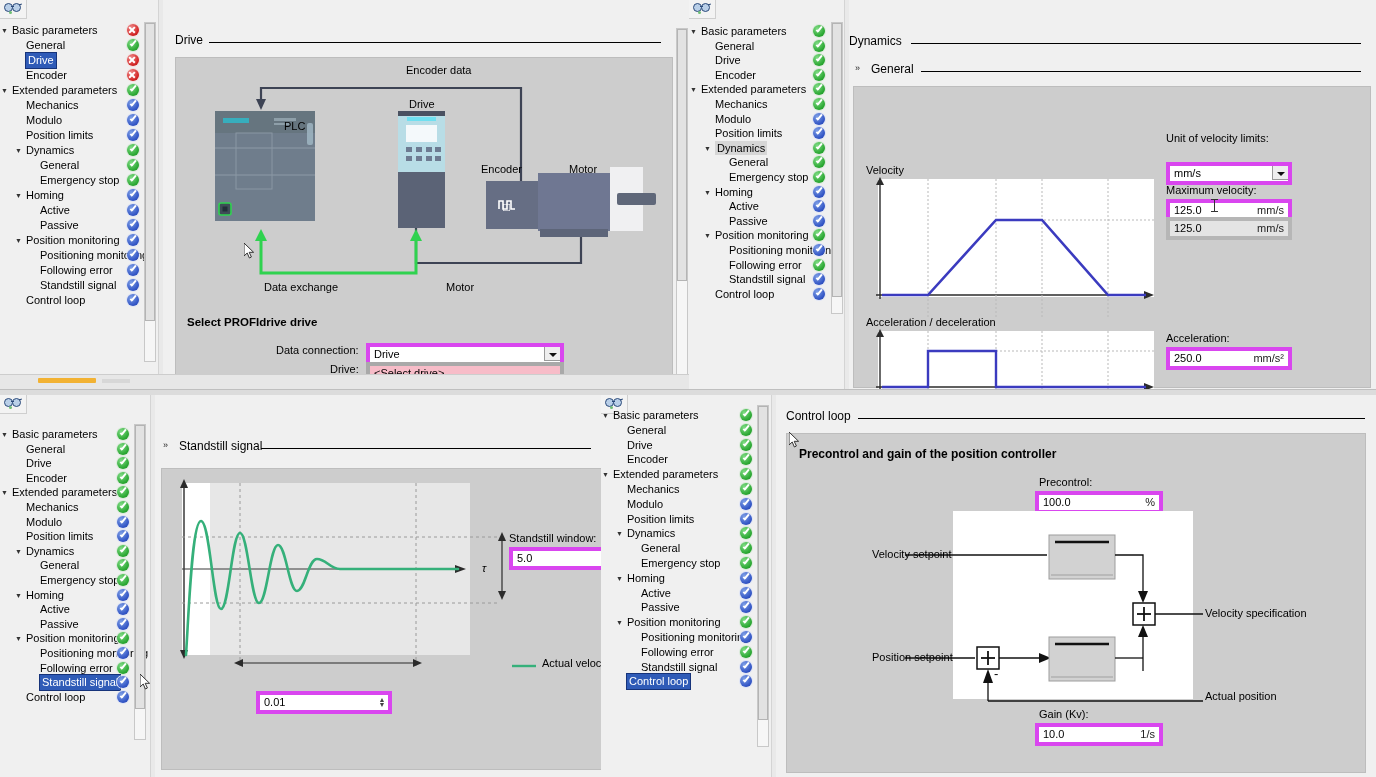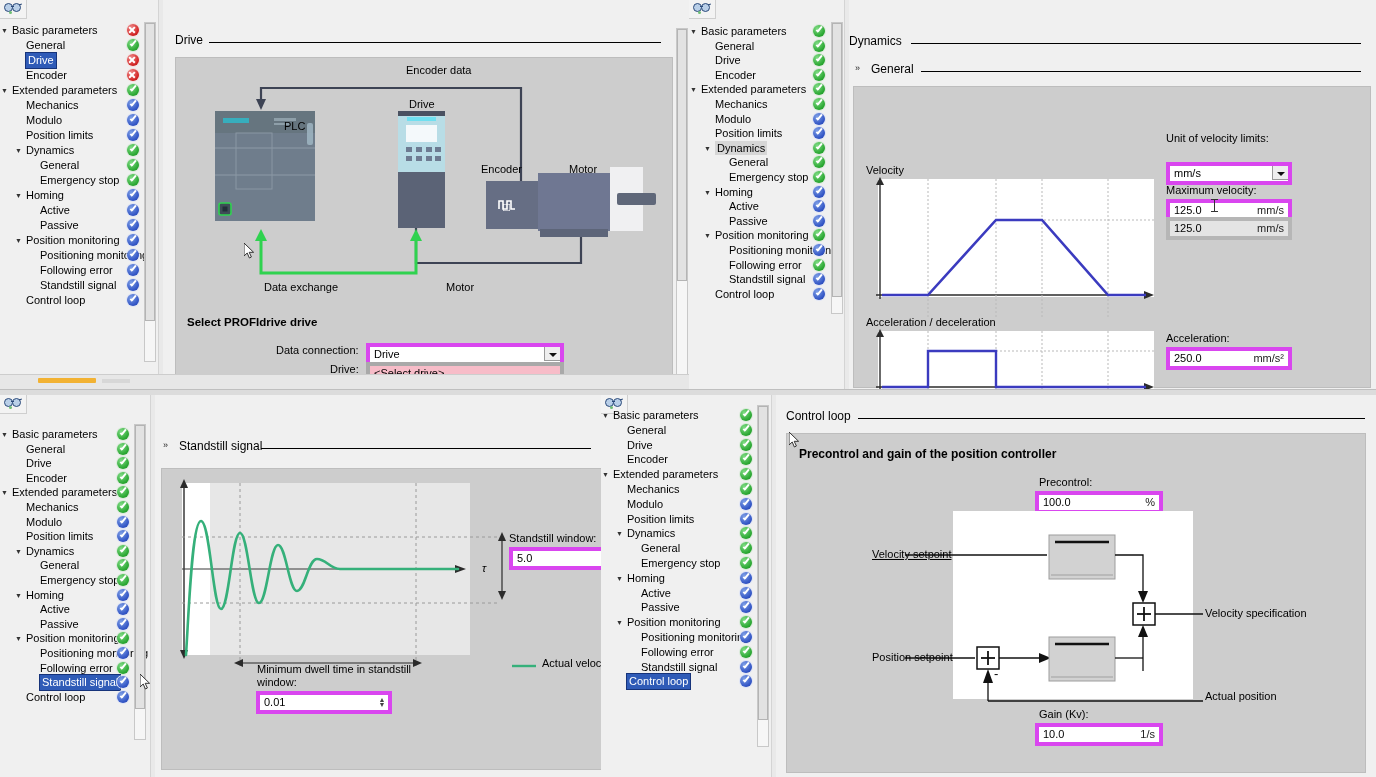--- a/index.html
+++ b/index.html
@@ -719,21 +719,20 @@
           <polygon points="10,0 6,9 14,9" fill="#2b2b2b"></polygon>
           <polygon points="10,68 6,59 14,59" fill="#2b2b2b"></polygon>
         </svg>
 
         <div class="lab" style="left:347px;top:63px;">Standstill window:</div>
         <div class="fld" style="left:347px;top:78px;width:96px;">
           <span class="v">5.0</span>
           <span class="u">r</span>
         </div>
 
-        <div class="lab" style="left:95px;top:194px;width:180px;white-space:normal;line-height:13px;">Minimum dwell time in standstill window:</div>
         <div class="fld" style="left:94px;top:222px;width:128px;">
           <span class="v">0.01</span>
           <span class="spin">▲<br>▼</span>
         </div>
 
         <svg width="26" height="10" style="position:absolute;left:350px;top:192px;">
           <line x1="0" y1="5" x2="24" y2="5" stroke="#35b07a" stroke-width="2.4"></line>
         </svg>
         <div class="lab" style="left:380px;top:188px;">Actual velocity</div>
       </div>
@@ -930,21 +929,21 @@
           <polygon points="258,147 246,142 246,152" fill="#111"></polygon>
 
           <rect x="256" y="126" width="66" height="44" fill="#d2d2d2" stroke="#9d9d9d" stroke-width="1"></rect>
           <line x1="262" y1="133" x2="316" y2="133" stroke="#111" stroke-width="2.6"></line>
           <line x1="258" y1="166" x2="320" y2="166" stroke="#b0b0b0" stroke-width="1.4"></line>
           <path d="M322 147 L350 147" stroke="#111" stroke-width="1.3" fill="none"></path>
 
           <path d="M195 190 L410 190" stroke="#111" stroke-width="1.3" fill="none"></path>
         </svg>
 
-        <div class="lab" style="left:85px;top:114px;text-decoration:underline;">Velocity setpoint</div>
+        <div class="lab" style="left:85px;top:114px;">Velocity setpoint</div>
         <div class="lab" style="left:85px;top:217px;">Position setpoint</div>
         <div class="lab" style="left:418px;top:173px;">Velocity specification</div>
         <div class="lab" style="left:418px;top:256px;">Actual position</div>
         <div class="lab" style="left:207px;top:232px;font-size:13px;">-</div>
 
         <div class="lab" style="left:252px;top:274px;">Gain (Kv):</div>
         <div class="fld" style="left:248px;top:289px;width:120px;">
           <span class="v">10.0</span>
           <span class="u">1/s</span>
         </div>

